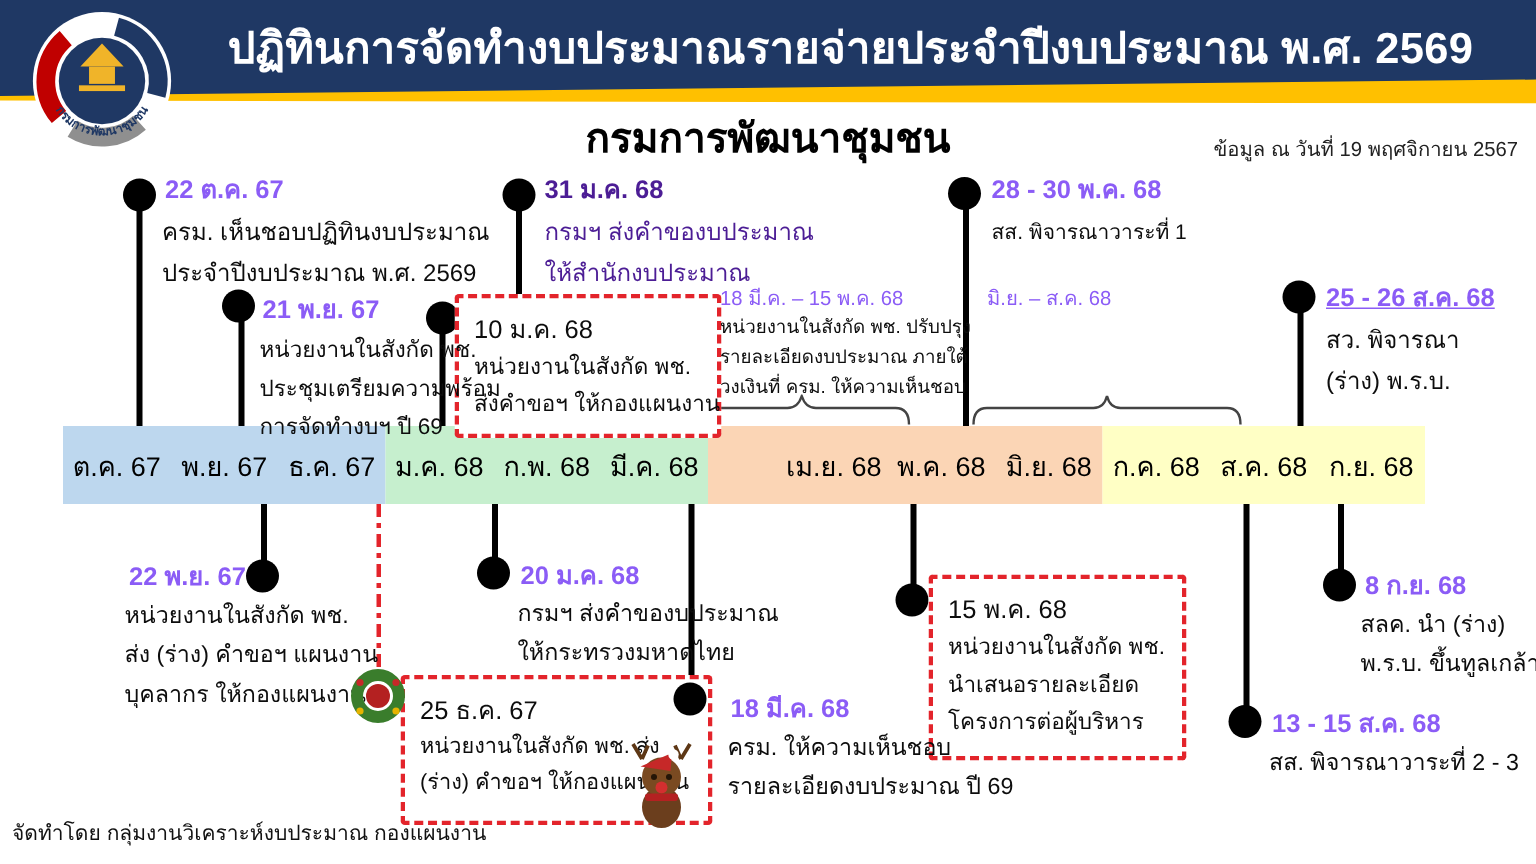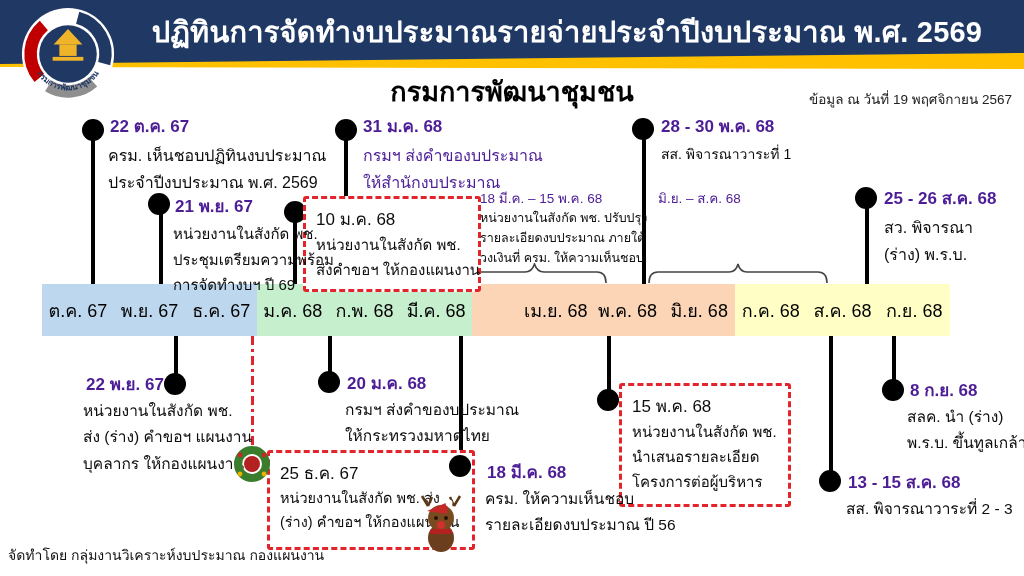--- a/index.html
+++ b/index.html
@@ -25,21 +25,21 @@
   .seg-q1{background:#bdd7ee;} .seg-q2{background:#c6efce;}
   .seg-q3{background:#fbd5b5;padding-left:48px;} .seg-q4{background:#ffffc5;}
 
   
   .vline{position:absolute;width:4px;background:#000;z-index:2;}
   .dot{position:absolute;width:22px;height:22px;background:#000;border-radius:50%;z-index:3;}
   .redline{position:absolute;width:3px;z-index:2;
     background:repeating-linear-gradient(to bottom,#e3242b 0 9px,transparent 9px 13px,#e3242b 13px 16px,transparent 16px 20px);}
 
   
-  .ev-date{position:absolute;font-size:17px;font-weight:bold;color:#4c1d95;white-space:pre;z-index:4;}
+  .ev-date{position:absolute;font-size:17px;font-weight:bold;color:#8b5cf6;white-space:pre;z-index:4;}
   .ev-text{position:absolute;font-size:15.5px;line-height:1.7;color:#0d0d0d;white-space:pre;z-index:4;}
   .sm-date{font-size:13.5px;font-weight:normal;}
   .sm-text{font-size:12.5px;line-height:1.6;}
   .pink{color:#4c1d95;}
   .redbox{position:absolute;border:3px dashed #e3242b;border-radius:3px;background:#fff;
     padding:6px 10px;z-index:3;}
   .bx-date{font-size:17px;font-weight:normal;color:#0d0d0d;white-space:pre;}
   .bx-text{font-size:14.5px;line-height:1.68;color:#0d0d0d;white-space:pre;}
   .brace{position:absolute;z-index:1;}
   .footer{position:absolute;left:8px;top:544px;font-size:14px;color:#111;}
@@ -137,21 +137,21 @@
   <div class="ev-date" style="left:661px;top:112px;">28 - 30 พ.ค. 68</div>
   <div class="ev-text" style="left:661px;top:143px;font-size:14px;">สส. พิจารณาวาระที่ 1</div>
 
   <div class="ev-date sm-date" style="left:658px;top:187px;">มิ.ย. – ส.ค. 68</div>
   <svg class="brace" style="left:647px;top:263px;" width="182" height="21" viewBox="0 0 182 21">
     <path d="M2,20 Q2,9 11,9 L82,9 Q89,9 91,1 Q93,9 100,9 L171,9 Q180,9 180,20" fill="none" stroke="#444" stroke-width="1.6"></path>
   </svg>
 
   <div class="vline" style="left:865px;top:198px;height:86px;"></div>
   <div class="dot" style="left:855px;top:187px;"></div>
-  <div class="ev-date" style="left:884px;top:184px;">25 - 26 ส.ค. 68</div>
+  <div class="ev-date" style="left:884px;top:184px;text-decoration:underline;">25 - 26 ส.ค. 68</div>
   <div class="ev-text" style="left:884px;top:214px;font-size:16px;">สว. พิจารณา
 (ร่าง) พ.ร.บ.</div>
 
   <div class="vline" style="left:174px;top:336px;height:48px;"></div>
   <div class="dot" style="left:164px;top:373px;"></div>
   <div class="ev-date" style="left:86px;top:370px;">22 พ.ย. 67</div>
   <div class="ev-text" style="left:83px;top:398px;">หน่วยงานในสังกัด พช.
 ส่ง (ร่าง) คำขอฯ แผนงาน
 บุคลากร ให้กองแผนงาน</div>
 
@@ -184,21 +184,21 @@
   <div class="vline" style="left:328px;top:336px;height:46px;"></div>
   <div class="dot" style="left:318px;top:371px;"></div>
   <div class="ev-date" style="left:347px;top:369px;">20 ม.ค. 68</div>
   <div class="ev-text" style="left:345px;top:397px;">กรมฯ ส่งคำของบประมาณ
 ให้กระทรวงมหาดไทย</div>
 
   <div class="vline" style="left:459px;top:336px;height:130px;"></div>
   <div class="dot" style="left:449px;top:455px;"></div>
   <div class="ev-date" style="left:487px;top:458px;">18 มี.ค. 68</div>
   <div class="ev-text" style="left:485px;top:486px;">ครม. ให้ความเห็นชอบ
-รายละเอียดงบประมาณ ปี 56</div>
+รายละเอียดงบประมาณ ปี 69</div>
 
   <div class="vline" style="left:607px;top:336px;height:64px;"></div>
   <div class="dot" style="left:597px;top:389px;"></div>
   <div class="redbox" style="left:619px;top:383px;width:146px;height:106px;">
     <div class="bx-date">15 พ.ค. 68</div>
     <div class="bx-text" style="font-size:15px;">หน่วยงานในสังกัด พช.
 นำเสนอรายละเอียด
 โครงการต่อผู้บริหาร</div>
   </div>
 

